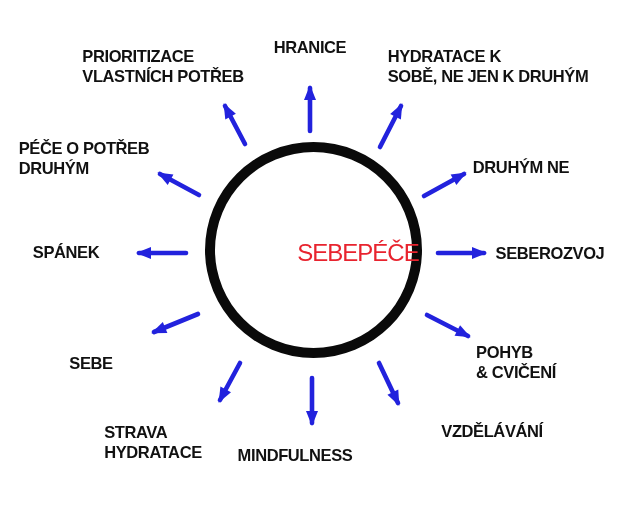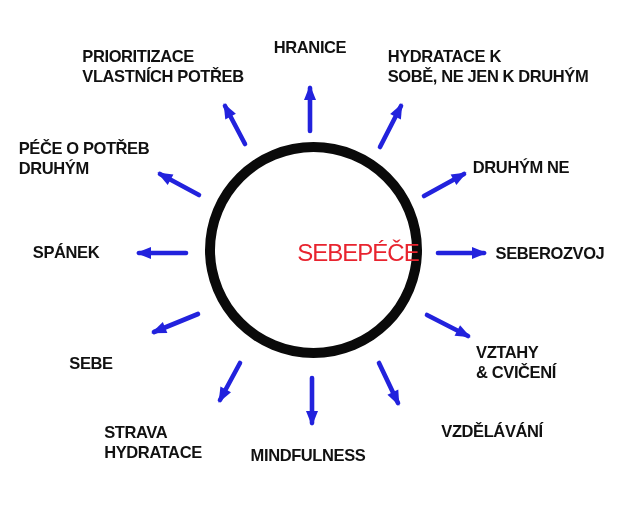--- a/index.html
+++ b/index.html
@@ -115,30 +115,30 @@
   <div class="label" style="left:550px; top:243px">
     <span>SEBEROZVOJ</span>
   </div>
 
   <div class="label" style="left:91px; top:333px">
     <br>
     <span>SEBE</span>
   </div>
 
   <div class="label" style="left:516px; top:342px">
-    <span>VZTAHY</span><br>
+    <span>POHYB</span><br>
     <span>&amp; CVIČENÍ</span>
   </div>
 
   <div class="label" style="left:153px; top:422px">
     <span>STRAVA</span><br>
     <span>HYDRATACE</span>
   </div>
 
-  <div class="label" style="left:308px; top:445px">
+  <div class="label" style="left:295px; top:445px">
     <span>MINDFULNESS</span>
   </div>
 
   <div class="label" style="left:492px; top:421px">
     <span>VZDĚLÁVÁNÍ</span><br>
   </div>
 
 </div>
 
 </body></html>

